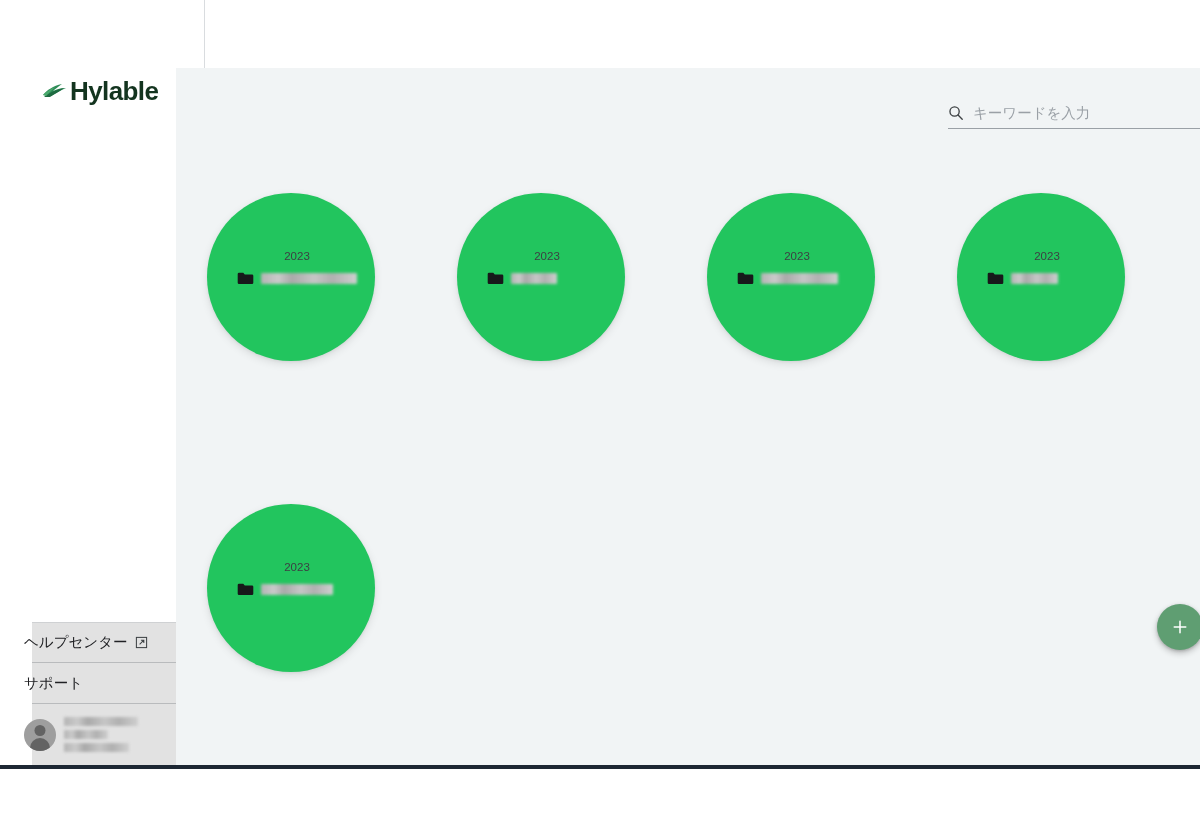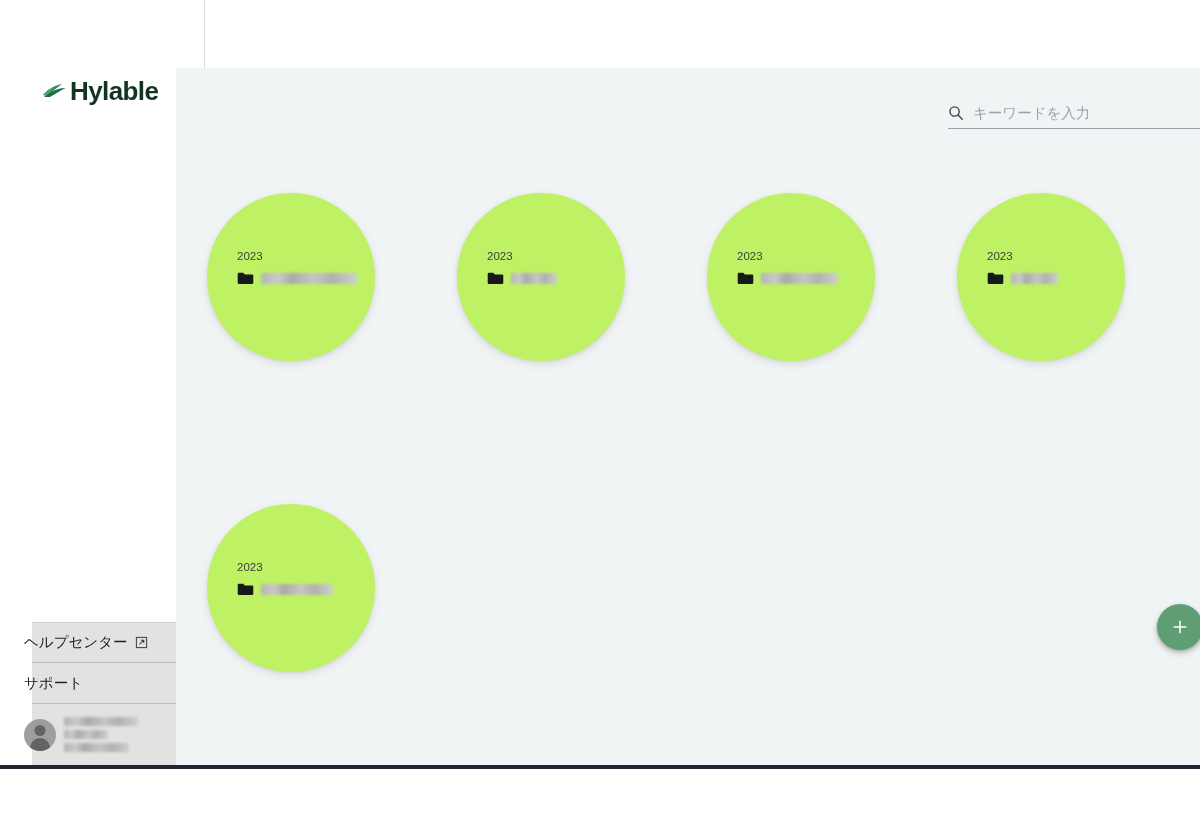--- a/index.html
+++ b/index.html
@@ -200,26 +200,27 @@
     left: 31px;
     top: 125px;
     width: 990px;
   }
   .grid-row { display: flex; }
   .grid-row.row-2 { margin-top: 143px; }
   .folder-card {
     width: 168px;
     height: 168px;
     border-radius: 50%;
-    background: #bef264;
+    background: #22c55e;
     box-shadow: 0 3px 8px rgba(0,0,0,0.10), 0 1px 3px rgba(0,0,0,0.06);
     margin-right: 82px;
     position: relative;
     cursor: pointer;
     flex: 0 0 auto;
+    text-align: center;
   }
   .card-inner {
     position: absolute;
     left: 30px;
     top: 58px;
     width: 120px;
   }
   .card-year {
     font-size: 11.5px;
     color: #3c4043;

